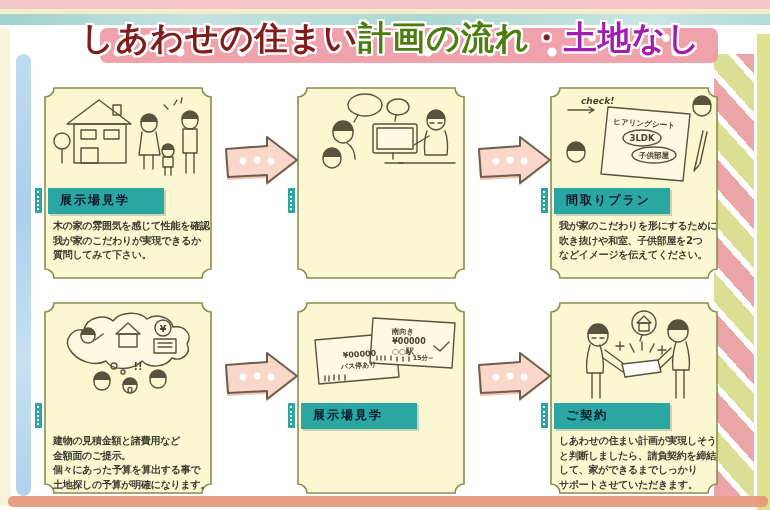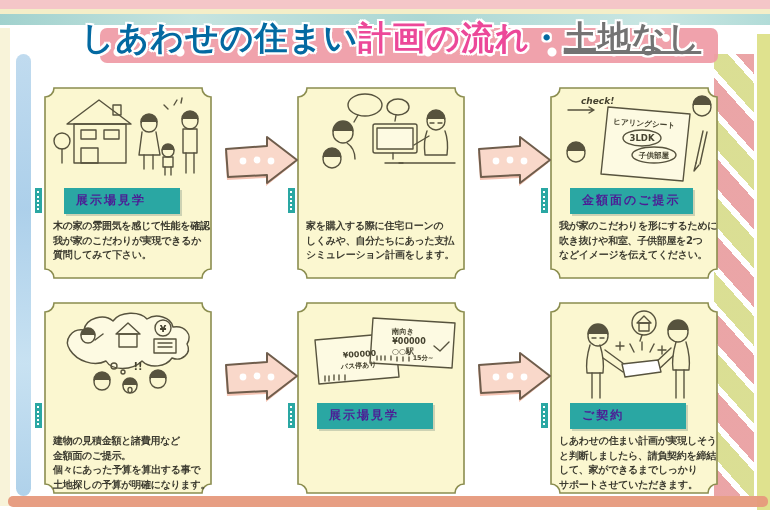--- a/index.html
+++ b/index.html
@@ -21,30 +21,30 @@
   
   .title-banner{position:absolute;left:100px;top:28px;width:618px;height:35px;border-radius:7px;
       background-color:#ef9ba5;opacity:.92;
       background-image:radial-gradient(circle at 18px 24px,#fff 4px,rgba(255,255,255,0) 5px),
                        radial-gradient(circle at 48px 10px,#fff 3.4px,rgba(255,255,255,0) 4.4px);
       background-size:62px 35px,74px 35px;}
   .title{position:absolute;left:55px;top:16px;width:672px;margin:0;text-align:center;
       font-size:33px;font-weight:bold;letter-spacing:1px;white-space:nowrap;
       text-shadow:-2px -2px 0 #fff,2px -2px 0 #fff,-2px 2px 0 #fff,2px 2px 0 #fff,
                   0 -2px 0 #fff,0 2px 0 #fff,-2px 0 0 #fff,2px 0 0 #fff;}
-  .t-pink{color:#0369a1;}.t-blue{color:#ec4899;text-align:right;}.t-green{color:#737373;text-decoration:underline;}
+  .t-pink{color:#7f1d1d;}.t-blue{color:#4d7c0f;text-align:right;}.t-green{color:#a21caf;}
   
   .panel{position:absolute;width:172px;height:196px;}
   .col1{left:42px;}.col2{left:295px;}.col3{left:548px;text-decoration:underline;}
   .row1{top:85px;}.row2{top:300px;}
   .frame{position:absolute;left:0;top:0;width:100%;height:100%;}
   .frame path{fill:#fbf7d0;stroke:#8b8d4f;stroke-width:1.6;}
   .illo{position:absolute;left:8px;top:6px;width:156px;height:94px;}
   .illo text{fill:#45422f;font-weight:bold;font-family:"DejaVu Sans","Liberation Sans",sans-serif;}
-  .tag{position:absolute;left:22px;top:103px;min-width:92px;background:#2aa7a3;color:#4c1d95;
+  .tag{position:absolute;left:6px;top:103px;min-width:92px;background:#2aa7a3;color:#0f172a;
       font-size:12px;font-weight:bold;letter-spacing:2px;padding:4px 12px 5px;white-space:nowrap;
       box-shadow:2px 2px 0 rgba(40,80,78,.22);}
   .tag-tab{position:absolute;left:-7px;top:103px;width:7px;height:25px;background:#2aa7a3;}
   .tag-tab::after{content:"";position:absolute;left:2px;top:3px;bottom:3px;border-left:2px dotted #fff;}
   .desc{position:absolute;left:11px;top:134px;font-size:10px;line-height:1.45;font-weight:bold;
       color:#3d3c30;white-space:pre;letter-spacing:-0.3px;}
   
   .arrow{position:absolute;width:84px;height:60px;}
   .ar1{left:219px;top:131px;}.ar2{left:472px;top:131px;}
   .ar3{left:219px;top:347px;}.ar4{left:472px;top:347px;}
@@ -128,23 +128,20 @@
         <path d="M126 45 l-15 9"></path>
         <circle cx="40" cy="42" r="10"></circle>
           <path d="M30 40 a10 10 0 0 1 20 0" fill="#57533e"></path>
         <circle cx="29" cy="68" r="9"></circle>
           <path d="M20 66 a9 9 0 0 1 18 0" fill="#57533e"></path>
         <path d="M44 52 c6 4 8 10 8 16"></path>
         <path d="M96 72 h56"></path>
       </g>
     </svg>
     <div class="tag-tab"></div>
-    <div class="desc">家を購入する際に住宅ローンの
-しくみや、自分たちにあった支払
-シミュレーション計画をします。</div>
   </div>
 
   <div class="panel col3 row1">
     <svg class="frame" viewBox="0 0 172 196" preserveAspectRatio="none">
       <path d="M12 3 L160 3 A9 9 0 0 0 169 12 L169 184 A9 9 0 0 0 160 193 L12 193 A9 9 0 0 0 3 184 L3 12 A9 9 0 0 0 12 3 Z"></path>
     </svg>
     <svg class="illo" viewBox="0 0 156 94">
       <g fill="none" stroke="#57533e" stroke-width="1.4" stroke-linecap="round" stroke-linejoin="round">
         <polygon points="52,16 134,23 127,90 45,83" fill="#fdfae2"></polygon>
         <ellipse cx="86" cy="47" rx="19" ry="8"></ellipse>
@@ -157,21 +154,21 @@
         <line x1="147" y1="40" x2="140" y2="72"></line>
           <line x1="151" y1="41" x2="144" y2="73"></line>
         <path d="M140 72 l-2 8 l5 -6"></path>
       </g>
       <text x="25" y="13" font-size="9" font-style="italic">check!</text>
       <text x="88" y="35" font-size="7.6" text-anchor="middle" transform="rotate(4 88 35)">ヒアリングシート</text>
       <text x="86" y="50" font-size="8.5" text-anchor="middle">3LDK</text>
       <text x="98" y="67" font-size="7.6" text-anchor="middle">子供部屋</text>
     </svg>
     <div class="tag-tab"></div>
-    <div class="tag">金額面のご提示</div>
+    <div class="tag">間取りプラン</div>
     <div class="desc">我が家のこだわりを形にするために
 吹き抜けや和室、子供部屋を2つ
 などイメージを伝えてください。</div>
   </div>
 
   <div class="panel col1 row2">
     <svg class="frame" viewBox="0 0 172 196" preserveAspectRatio="none">
       <path d="M12 3 L160 3 A9 9 0 0 0 169 12 L169 184 A9 9 0 0 0 160 193 L12 193 A9 9 0 0 0 3 184 L3 12 A9 9 0 0 0 12 3 Z"></path>
     </svg>
     <svg class="illo" viewBox="0 0 156 94">

